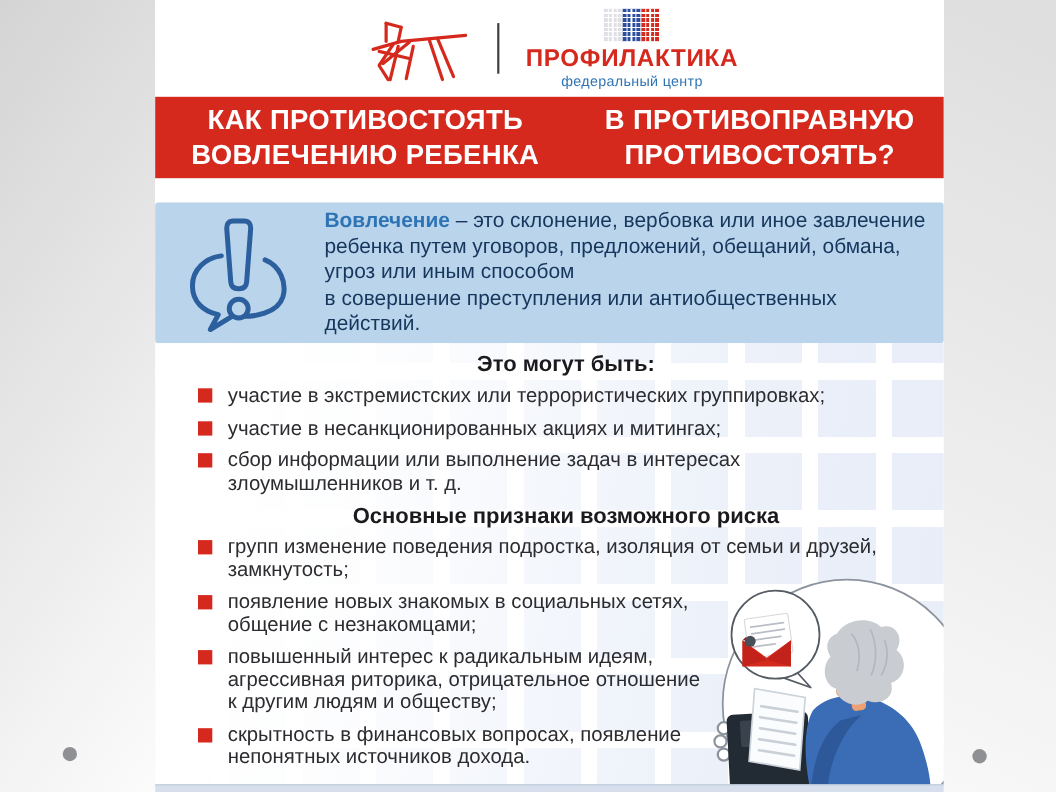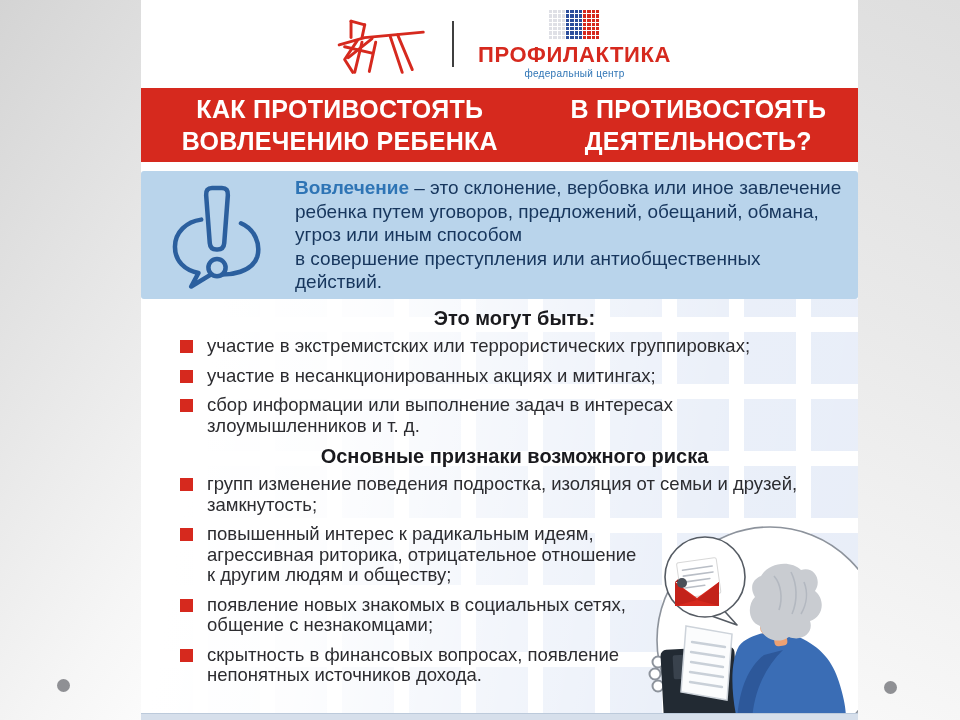--- a/index.html
+++ b/index.html
@@ -28,29 +28,29 @@
   .brand-block{display:flex;flex-direction:column;align-items:center;}
   .flag{display:flex;width:52px;height:30px;margin-bottom:3px;}
   .flag-band{width:17.3px;height:100%;
     background-image:
       repeating-linear-gradient(to right,transparent 0 3.2px,#fff 3.2px 4.3px),
       repeating-linear-gradient(to bottom,transparent 0 3.2px,#fff 3.2px 4.3px);}
   .flag-band.b1{background-color:#dfe0e6;}
   .flag-band.b2{background-color:var(--flag-blue,#2c4e9c);}
   .flag-band.b3{background-color:var(--accent-red,#d6291e);}
   .brand-name{color:var(--accent-red,#d6291e);font-weight:700;font-size:22px;letter-spacing:.6px;line-height:24px;text-align:center;}
-  .brand-sub{color:var(--term-blue,#2e74b5);font-size:10px;margin-top:1px;letter-spacing:.3px;}
+  .brand-sub{color:var(--term-blue,#2e74b5);font-size:13px;margin-top:1px;letter-spacing:.3px;}
 
   
   .banner{height:74px;background:var(--accent-red,#d6291e);color:#fff;
     display:flex;flex-direction:row;align-items:center;justify-content:center;
     font-weight:700;font-size:25px;line-height:32px;letter-spacing:.3px;text-align:center;}
 
   
-  .defbox{margin-top:9px;height:128px;background:var(--panel-blue,#b9d4eb);border-radius:3px;
+  .defbox{margin-top:22px;height:128px;background:var(--panel-blue,#b9d4eb);border-radius:3px;
     display:flex;align-items:center;box-sizing:border-box;padding:0 14px 0 22px;}
   .def-icon{width:108px;flex:0 0 auto;display:flex;justify-content:center;}
   .def-text{font-size:19px;line-height:23.5px;color:var(--text-navy,#17365d);padding-left:24px;max-width:560px;}
   .def-term{color:var(--term-blue,#2e74b5);font-weight:700;}
   .def-rest{white-space:pre-line;}
 
   
   .body{position:relative;height:420px;box-sizing:border-box;padding:4px 8px 0 38px;overflow:hidden;
     background-color:var(--pattern-blue,#e7edf8);
     background-image:
@@ -105,21 +105,21 @@
           <div class="flag-band b2"></div>
           <div class="flag-band b3"></div>
         </div>
         <div class="brand-name">ПРОФИЛАКТИКА</div>
         <div class="brand-sub">федеральный центр</div>
       </div>
     </div>
 
     <div class="banner">
       <span>КАК ПРОТИВОСТОЯТЬ ВОВЛЕЧЕНИЮ РЕБЕНКА</span>
-      <span>В ПРОТИВОСТОЯТЬ ДЕЯТЕЛЬНОСТЬ?</span>
+      <span>В ПРОТИВОПРАВНУЮ ПРОТИВОСТОЯТЬ?</span>
     </div>
 
     <div class="defbox">
       <div class="def-icon">
         <svg width="104" height="114" viewBox="0 0 115 118">
           <g fill="none" stroke="#2b5f9e" stroke-width="5" stroke-linecap="round" stroke-linejoin="round">
             <path d="M40,42 C24,44 11,56 11,72 C11,88 22,98 37,101 L29,116 L52,102 C74,105 97,99 102,83 C106,69 99,52 84,46"></path>
           </g>
           <g stroke="#2b5f9e" stroke-width="5" fill="#b9d4eb" stroke-linejoin="round">
             <path d="M52,7 q-7,0 -6.5,8 l4,53 q0.5,7 7.5,7 h1 q7,0 7.5,-7 l4,-53 q0.5,-8 -6.5,-8 z"></path>
@@ -154,28 +154,28 @@
 
       <div class="section-heading second">Основные признаки возможного риска</div>
       <ul class="list">
         <li class="item">
           <span class="sq"></span>
           <span class="item-text">групп изменение поведения подростка, изоляция от семьи и друзей,
 замкнутость;</span>
         </li>
         <li class="item">
           <span class="sq"></span>
+          <span class="item-text">появление новых знакомых в социальных сетях,
+общение с незнакомцами;</span>
+        </li>
+        <li class="item">
+          <span class="sq"></span>
           <span class="item-text">повышенный интерес к радикальным идеям,
 агрессивная риторика, отрицательное отношение
 к другим людям и обществу;</span>
-        </li>
-        <li class="item">
-          <span class="sq"></span>
-          <span class="item-text">появление новых знакомых в социальных сетях,
-общение с незнакомцами;</span>
         </li>
         <li class="item">
           <span class="sq"></span>
           <span class="item-text">скрытность в финансовых вопросах, появление
 непонятных источников дохода.</span>
         </li>
       </ul>
     </div>
 
     <svg class="scene" viewBox="0 0 717 414">

